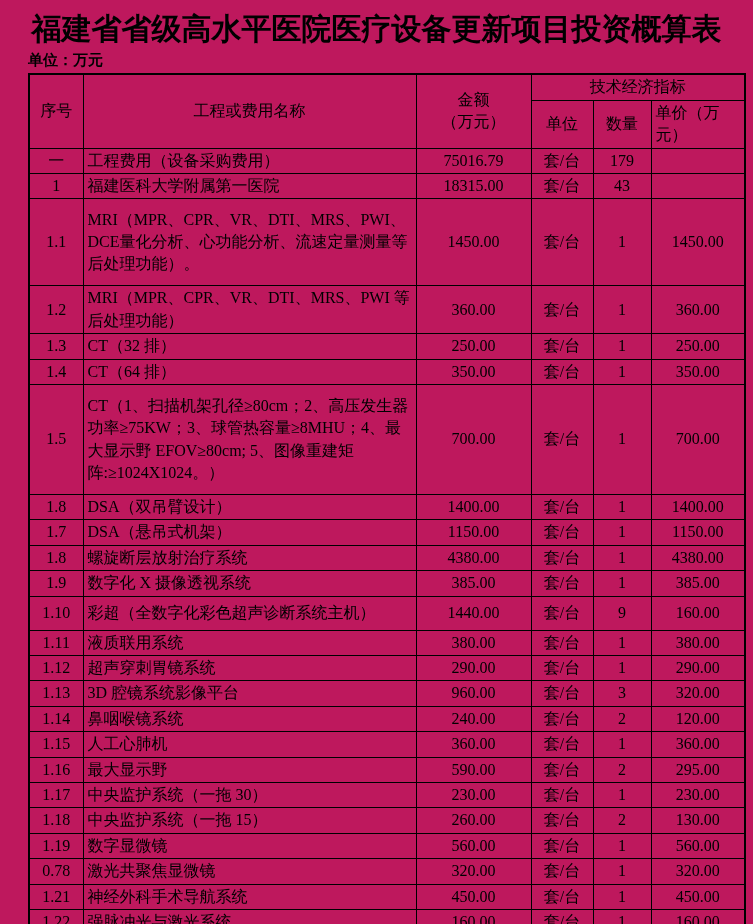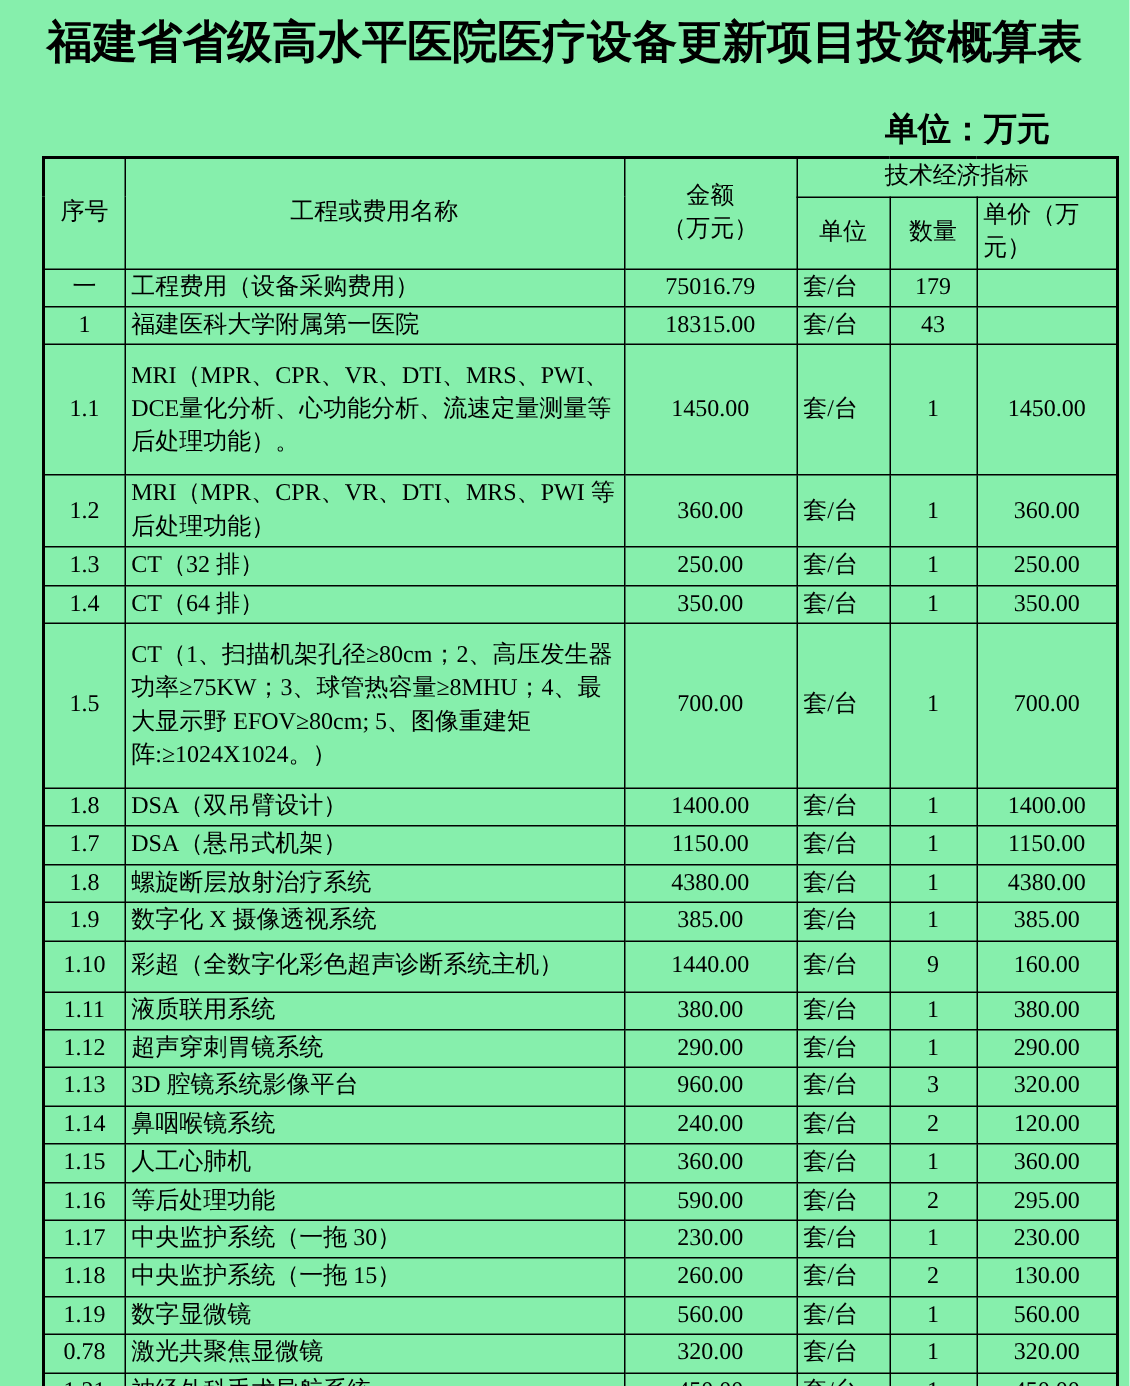--- a/index.html
+++ b/index.html
@@ -6,42 +6,41 @@
     margin: 0;
     padding: 0;
     background: #ffffff;
     color: #000000;
     font-family: "Liberation Serif", "DejaVu Serif", serif;
   }
   .page {
     position: relative;
     width: 753px;
     height: 924px;
-    background: #86efac;
+    background: #be185d;
     overflow: hidden;
   }
   .title {
     margin: 0;
     padding-top: 11px;
     width: 753px;
     text-align: center;
     font-size: 30px;
     font-weight: bold;
     line-height: 1.2;
     font-family: "Liberation Serif", "DejaVu Serif", serif;
   }
   .unit-note {
     box-sizing: border-box;
     width: 716px;
     margin-left: 28px;
     padding: 4px 44px 3px 0;
-    text-align: right;
+    text-align: left;
     font-weight: bold;
-    font-size: 22px;
-    margin-top: 20px;
+    font-size: 15px;
   }
   table.estimate {
     border-collapse: collapse;
     table-layout: fixed;
     width: 716px;
     margin-left: 28px;
     border: 2px solid #000;
   }
   table.estimate th,
   table.estimate td {
@@ -53,21 +52,21 @@
     font-weight: normal;
     line-height: 1.4;
   }
   thead th { text-align: center; }
   tr.head-1 { height: 26px; }
   tr.head-2 { height: 48px; }
   th.h-unit-price { text-align: left; padding: 1px 7px; }
   td.c-serial  { text-align: center; }
   td.c-name    { text-align: left; padding-left: 9px; padding-right: 6px; }
   td.c-amount  { text-align: center; }
-  td.c-unit    { }
+  td.c-unit    { text-align: center; }
   td.c-qty     { text-align: center; }
   td.c-price   { text-align: center; }
 </style>
 </head>
 <body>
 
 <div class="page">
 
   <h1 class="title">福建省省级高水平医院医疗设备更新项目投资概算表</h1>
 
@@ -230,21 +229,21 @@
         <tr style="height: 23px;">
           <td class="c-serial">1.15</td>
           <td class="c-name">人工心肺机</td>
           <td class="c-amount">360.00</td>
           <td class="c-unit">套/台</td>
           <td class="c-qty">1</td>
           <td class="c-price">360.00</td>
         </tr>
         <tr style="height: 23px;">
           <td class="c-serial">1.16</td>
-          <td class="c-name">等后处理功能</td>
+          <td class="c-name">最大显示野</td>
           <td class="c-amount">590.00</td>
           <td class="c-unit">套/台</td>
           <td class="c-qty">2</td>
           <td class="c-price">295.00</td>
         </tr>
         <tr style="height: 23px;">
           <td class="c-serial">1.17</td>
           <td class="c-name">中央监护系统（一拖 30）</td>
           <td class="c-amount">230.00</td>
           <td class="c-unit">套/台</td>

